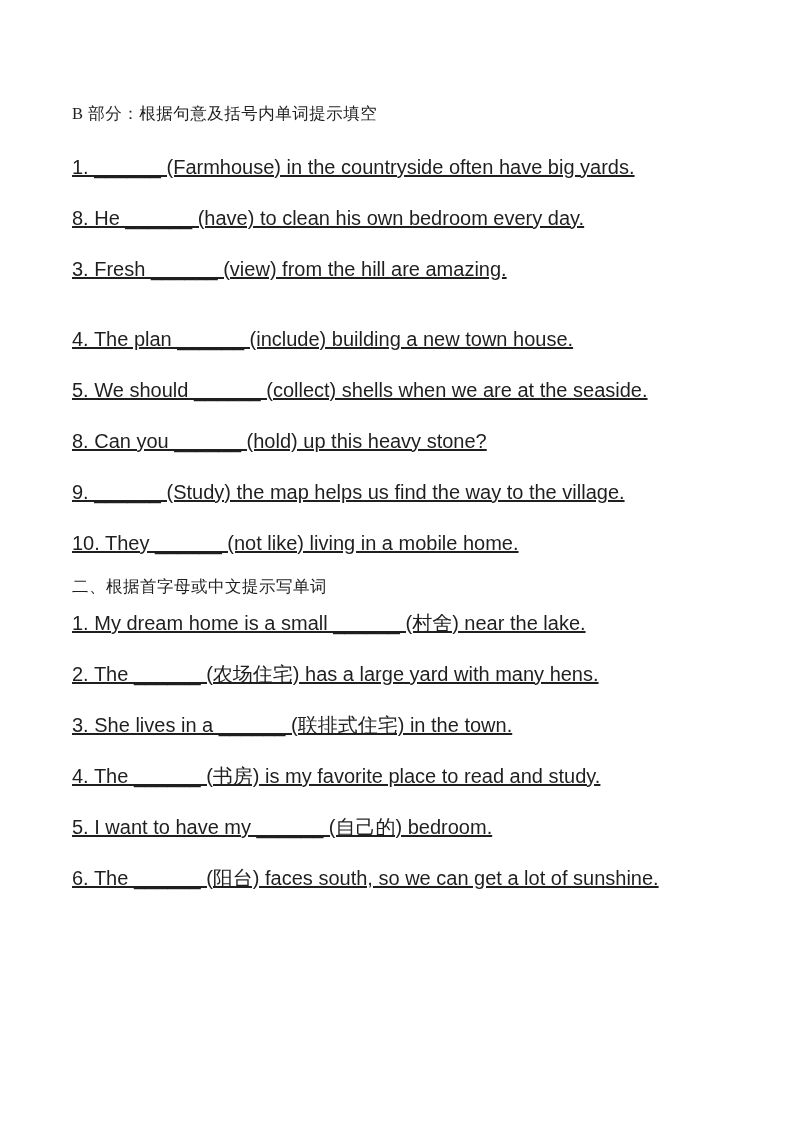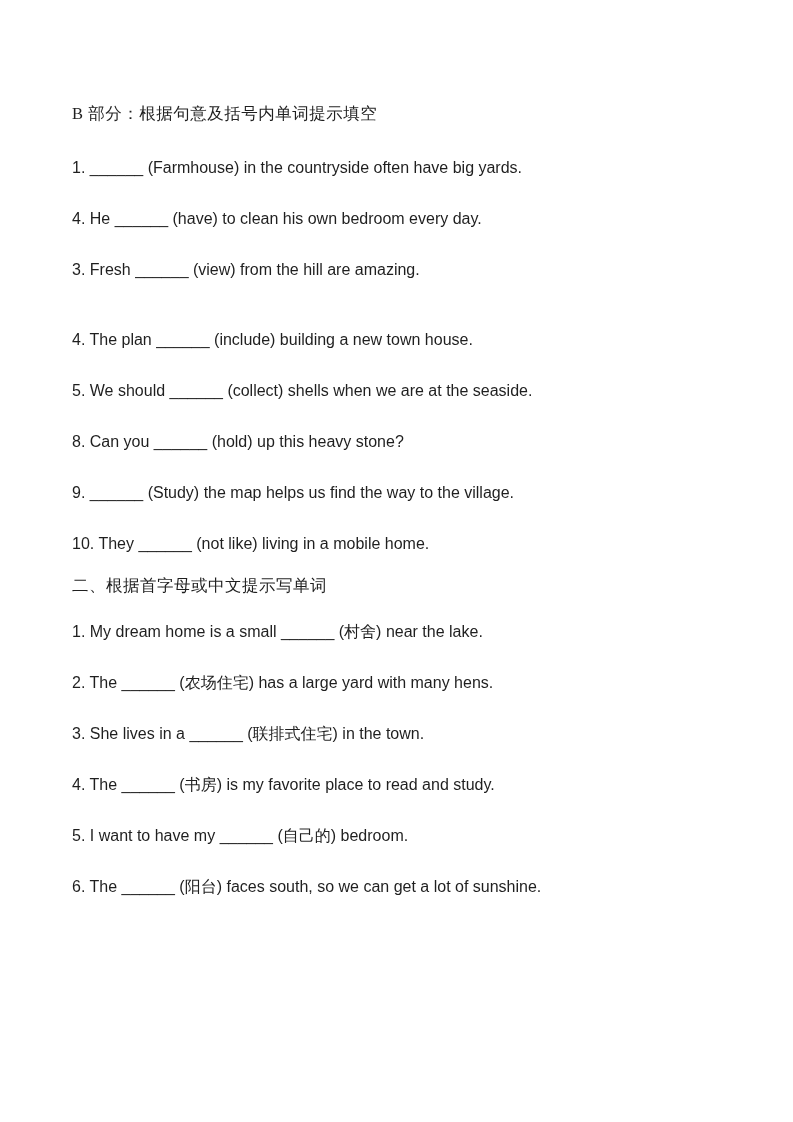--- a/index.html
+++ b/index.html
@@ -22,42 +22,42 @@
     font-size: 16.5px;
     line-height: 21px;
     font-weight: 400;
     margin: 0 0 34px 0;
     font-family: "Liberation Serif", "DejaVu Serif", serif;
     letter-spacing: 0.5px;
     white-space: nowrap;
   }
   .sec-heading.second {
     margin-top: -9px;
-    margin-bottom: 25px;
-    font-family: Liberation Mono, monospace;
+    margin-bottom: 17px;
   }
   .line {
-    font-size: 16px;
+    font-size: 20px;
     line-height: 19px;
     margin: 0 0 32px 0;
     white-space: nowrap;
+    text-decoration: underline;
   }
   .line.gap-lg {
     margin-bottom: 51px;
   }
 </style>
 </head>
 <body>
 
 <div class="page">
 
   <h2 class="sec-heading">B 部分：根据句意及括号内单词提示填空</h2>
 
   <p class="line">1. ______ (Farmhouse) in the countryside often have big yards.</p>
-  <p class="line">4. He ______ (have) to clean his own bedroom every day.</p>
+  <p class="line">8. He ______ (have) to clean his own bedroom every day.</p>
   <p class="line gap-lg">3. Fresh ______ (view) from the hill are amazing.</p>
   <p class="line">4. The plan ______ (include) building a new town house.</p>
   <p class="line">5. We should ______ (collect) shells when we are at the seaside.</p>
   <p class="line">8. Can you ______ (hold) up this heavy stone?</p>
   <p class="line">9. ______ (Study) the map helps us find the way to the village.</p>
   <p class="line">10. They ______ (not like) living in a mobile home.</p>
 
   <h2 class="sec-heading second">二、根据首字母或中文提示写单词</h2>
 
   <p class="line">1. My dream home is a small ______ (村舍) near the lake.</p>

